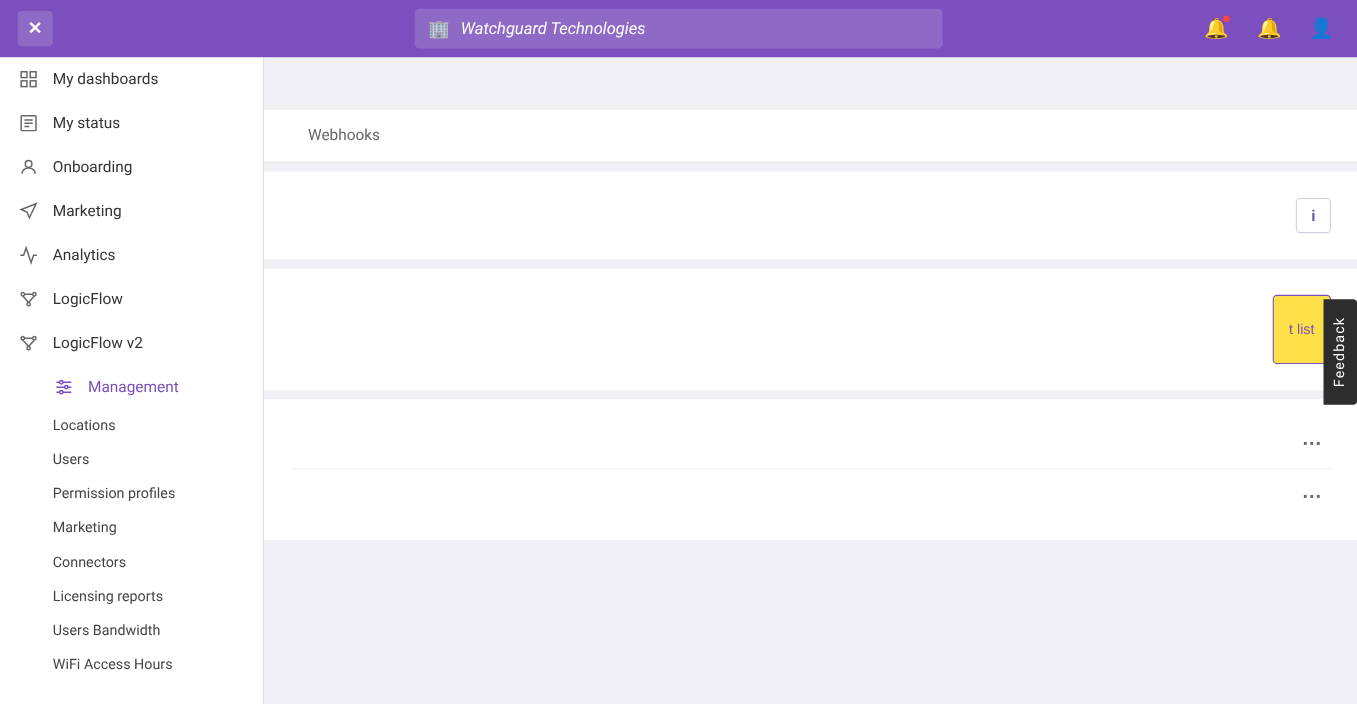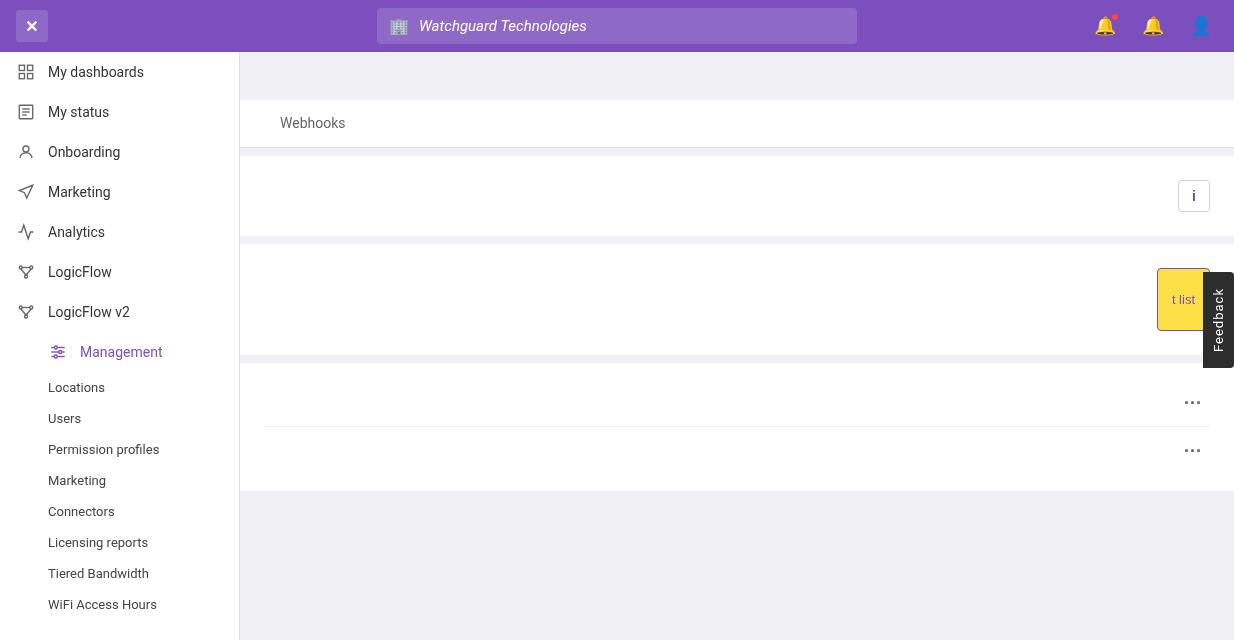--- a/index.html
+++ b/index.html
@@ -375,21 +375,21 @@
     <div class="sidebar-sub-item">
       <span>Marketing</span>
     </div>
     <div class="sidebar-sub-item">
       <span>Connectors</span>
     </div>
     <div class="sidebar-sub-item">
       <span>Licensing reports</span>
     </div>
     <div class="sidebar-sub-item">
-      <span>Tiered Bandwidth</span>
+      <span>Users Bandwidth</span>
     </div>
     <div class="sidebar-sub-item">
       <span>WiFi Access Hours</span>
     </div>
 
   </div>
 
   <div class="main-content">
 
     <div class="tabs-bar">

